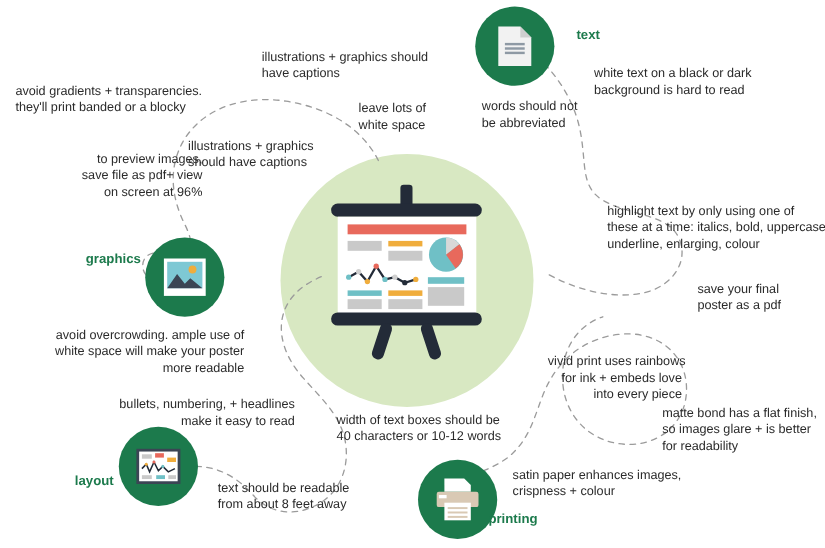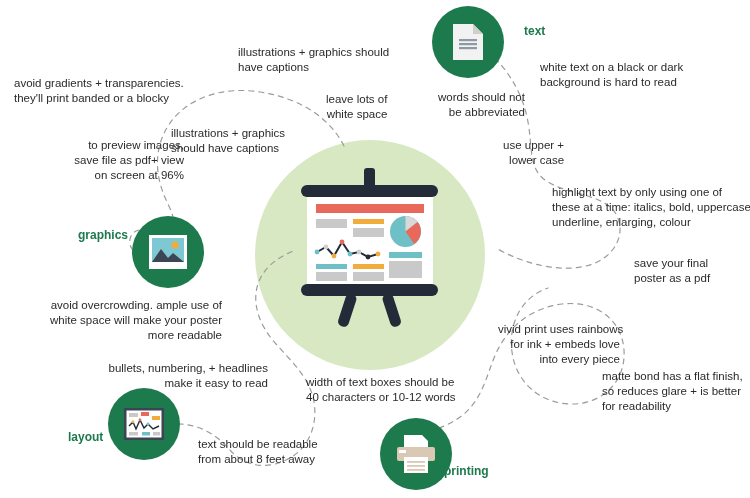--- a/index.html
+++ b/index.html
@@ -38,21 +38,21 @@
   
   .cap{
     position:absolute;
     color:#2a2a2a;
     font-size:11.5px;
     line-height:1.32;
     white-space:pre;
   }
   .cap.l{text-align:left;}
   .cap.r{text-align:right;}
-  .cap.c{text-align:right;}
+  .cap.c{text-align:left;}
 
   
   .easel{position:absolute;}
   .dark{background:#232b38;position:absolute;}
   .board{position:absolute;background:#ffffff;}
   .blk{position:absolute;}
 </style>
 </head>
 <body>
 
@@ -211,45 +211,45 @@
 save file as pdf+ view
 on screen at 96%</div>
 
   <div class="cap c" style="left:438px;top:90px;">words should not
 be abbreviated</div>
 
   <div class="cap l" style="left:540px;top:60px;">white text on a black or dark
 background is hard to read</div>
 
 
-  <div class="cap c" style="left:503px;top:138px;">use upper +
-lower case</div>
 
   <div class="cap l" style="left:552px;top:185px;">highlight text by only using one of
 these at a time: italics, bold, uppercase,
 underline, enlarging, colour</div>
 
   <div class="cap l" style="left:634px;top:256px;">save your final
 poster as a pdf</div>
 
   <div class="cap r" style="left:498px;top:294px;width:122px;margin-top:28px;">vivid print uses rainbows
 for ink + embeds love
 into every piece</div>
 
   <div class="cap l" style="left:602px;top:369px;">matte bond has a flat finish,
-so reduces glare + is better
+so images glare + is better
 for readability</div>
 
   <div class="cap r" style="left:44px;top:298px;width:178px;">avoid overcrowding. ample use of
 white space will make your poster
 more readable</div>
 
   <div class="cap r" style="left:108px;top:361px;width:160px;">bullets, numbering, + headlines
 make it easy to read</div>
 
   <div class="cap l" style="left:306px;top:375px;">width of text boxes should be
 40 characters or 10-12 words</div>
 
   <div class="cap l" style="left:198px;top:437px;">text should be readable
 from about 8 feet away</div>
 
+  <div class="cap l" style="left:466px;top:425px;">satin paper enhances images,
+crispness + colour</div>
 
 </div>
 
 </body></html>

